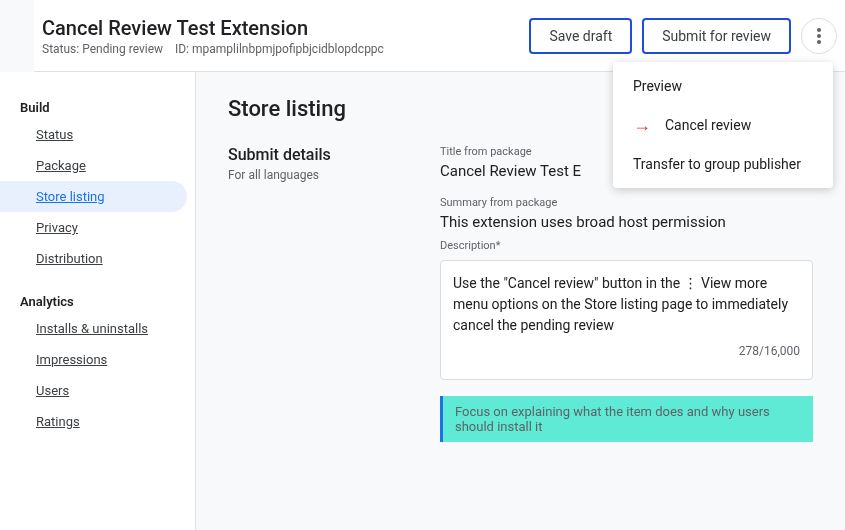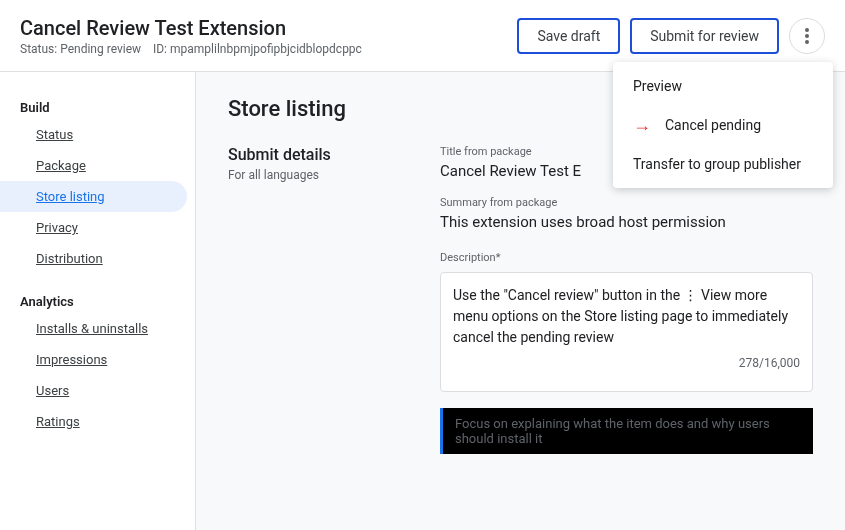--- a/index.html
+++ b/index.html
@@ -10,25 +10,26 @@
       color: #202124;
       width: 845px;
       height: 530px;
       overflow: hidden;
     }
 
     
     .header {
       background: #fff;
       border-bottom: 1px solid #e0e0e0;
-      padding: 12px 20px;
+      padding: 12px 8px;
       display: flex;
       align-items: center;
       justify-content: space-between;
       height: 72px;
+      margin-left: 34px;
     }
     .header-left {}
     .header-title {
       font-size: 20px;
       font-weight: 500;
       color: #202124;
     }
     .header-subtitle {
       font-size: 12px;
       color: #5f6368;
@@ -154,21 +155,21 @@
     }
     .description-label {
       font-size: 11px;
       color: #5f6368;
       margin-bottom: 4px;
     }
     .hint-row {
       border-left: 3px solid #1a73e8;
       padding: 8px 12px;
       margin-top: 16px;
-      background: #000000;
+      background: #5eead4;
     }
     .hint-text {
       font-size: 13px;
       color: #5f6368;
     }
     .dropdown-menu {
       position: absolute;
       top: 62px;
       right: 12px;
       background: #fff;
@@ -241,21 +242,21 @@
     </div>
   </div>
 </div>
 
 <div class="dropdown-menu">
   <div class="dropdown-item">
     <span>Preview</span>
   </div>
   <div class="dropdown-item highlighted" style="display:flex; align-items:center;">
     <span class="arrow-indicator" style="color:#e53935; font-size:18px; margin-right: 4px;">→</span>
-    <span>Cancel pending</span>
+    <span>Cancel review</span>
   </div>
   <div class="dropdown-item">
     <span>Transfer to group publisher</span>
   </div>
 </div>
 
 <div class="layout">
 
   <div class="sidebar">
     <div class="sidebar-section-label">Build</div>
@@ -298,21 +299,21 @@
         <div class="section-label">Submit details</div>
         <div class="section-sublabel">For all languages</div>
       </div>
       <div style="flex:1;">
 
         <div style="margin-bottom: 16px;">
           <div class="field-label">Title from package</div>
           <div class="field-value-large">Cancel Review Test E</div>
         </div>
 
-        <div style="margin-bottom: 20px;">
+        <div style="margin-bottom: 8px;">
           <div class="field-label">Summary from package</div>
           <div class="field-value-large">This extension uses broad host permission</div>
         </div>
 
         <div>
           <div class="description-label">Description*</div>
           <div class="description-box">
             <div class="description-text">Use the "Cancel review" button in the ⋮ View more menu options on the Store listing page to immediately cancel the pending review</div>
             <div class="description-count">278/16,000</div>
           </div>

